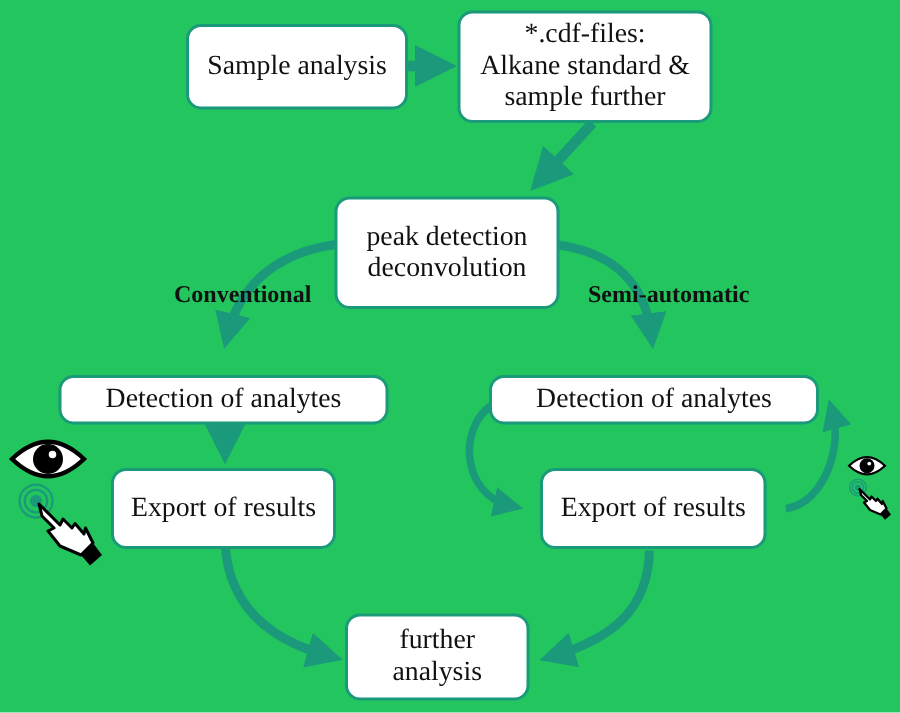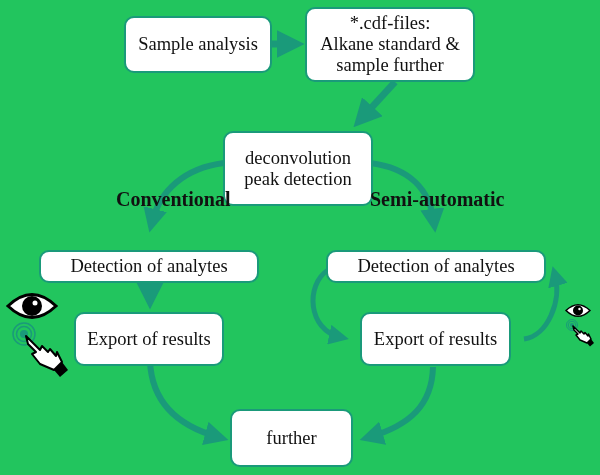--- a/index.html
+++ b/index.html
@@ -7,21 +7,21 @@
   svg#arrows { position: absolute; left: 0; top: 0; }
   .box {
     position: absolute; box-sizing: border-box;
     border: 2px solid #1a9a7a; border-radius: 10px; background: #fff;
     display: flex; flex-direction: column; align-items: center; justify-content: center;
     font-family: "Liberation Serif", serif; font-size: 18.5px; line-height: 21px; color: #111;
     text-align: center;
   }
   .label {
     position: absolute; font-family: "Liberation Serif", serif; font-weight: bold;
-    font-size: 20px; color: #111; white-space: nowrap;
+    font-size: 16px; color: #111; white-space: nowrap;
   }
   .icon { position: absolute; }
 </style>
 </head>
 <body>
 
 <div id="canvas">
   <svg id="arrows" width="600" height="475">
     <defs>
       <marker id="ah" markerWidth="4" markerHeight="4" refX="2.2" refY="2" orient="auto" markerUnits="strokeWidth">
@@ -50,41 +50,42 @@
 
   <div class="box" style="left:124px;top:16px;width:148px;height:57px;">
       <span>Sample analysis</span>
     </div>
   <div class="box" style="left:305px;top:7px;width:170px;height:75px;">
       <span>*.cdf-files:</span>
       <span>Alkane standard &amp;</span>
       <span>sample further</span>
     </div>
   <div class="box" style="left:223px;top:131px;width:150px;height:75px;">
+      <span>peak detection</span>
       <span>deconvolution</span>
-      <span>peak detection</span>
     </div>
   <div class="box" style="left:39px;top:250px;width:220px;height:33px;">
       <span>Detection of analytes</span>
     </div>
   <div class="box" style="left:74px;top:312px;width:150px;height:54px;">
       <span>Export of results</span>
     </div>
   <div class="box" style="left:326px;top:250px;width:220px;height:33px;">
       <span>Detection of analytes</span>
     </div>
   <div class="box" style="left:360px;top:312px;width:151px;height:54px;">
       <span>Export of results</span>
     </div>
   <div class="box" style="left:230px;top:409px;width:123px;height:58px;">
       <span>further</span>
+      <span>analysis</span>
     </div>
 
   <span class="label" style="left:116px;top:188px;">Conventional</span>
-  <span class="label" style="left:370px;top:188px;">Semi-automatic</span>
+  <span class="label" style="left:392px;top:188px;">Semi-automatic</span>
 
   <svg class="icon" style="left:6px;top:291px;" width="52" height="30" viewBox="0 0 52 30">
     <path d="M2,15 Q26,-8 50,15 Q26,38 2,15 Z" fill="#fff" stroke="#000" stroke-width="3"></path>
     <circle cx="26" cy="15" r="10" fill="#000"></circle>
     <circle cx="29" cy="12" r="2.5" fill="#fff"></circle>
   </svg>
   <svg class="icon" style="left:12px;top:322px;" width="60" height="56" viewBox="0 0 60 56">
     <circle cx="12" cy="12" r="11" fill="none" stroke="#1a9a7a" stroke-width="1.5"></circle>
     <circle cx="12" cy="12" r="7.5" fill="none" stroke="#1a9a7a" stroke-width="1.5"></circle>
     <circle cx="12" cy="12" r="4" fill="#1a9a7a"></circle>

